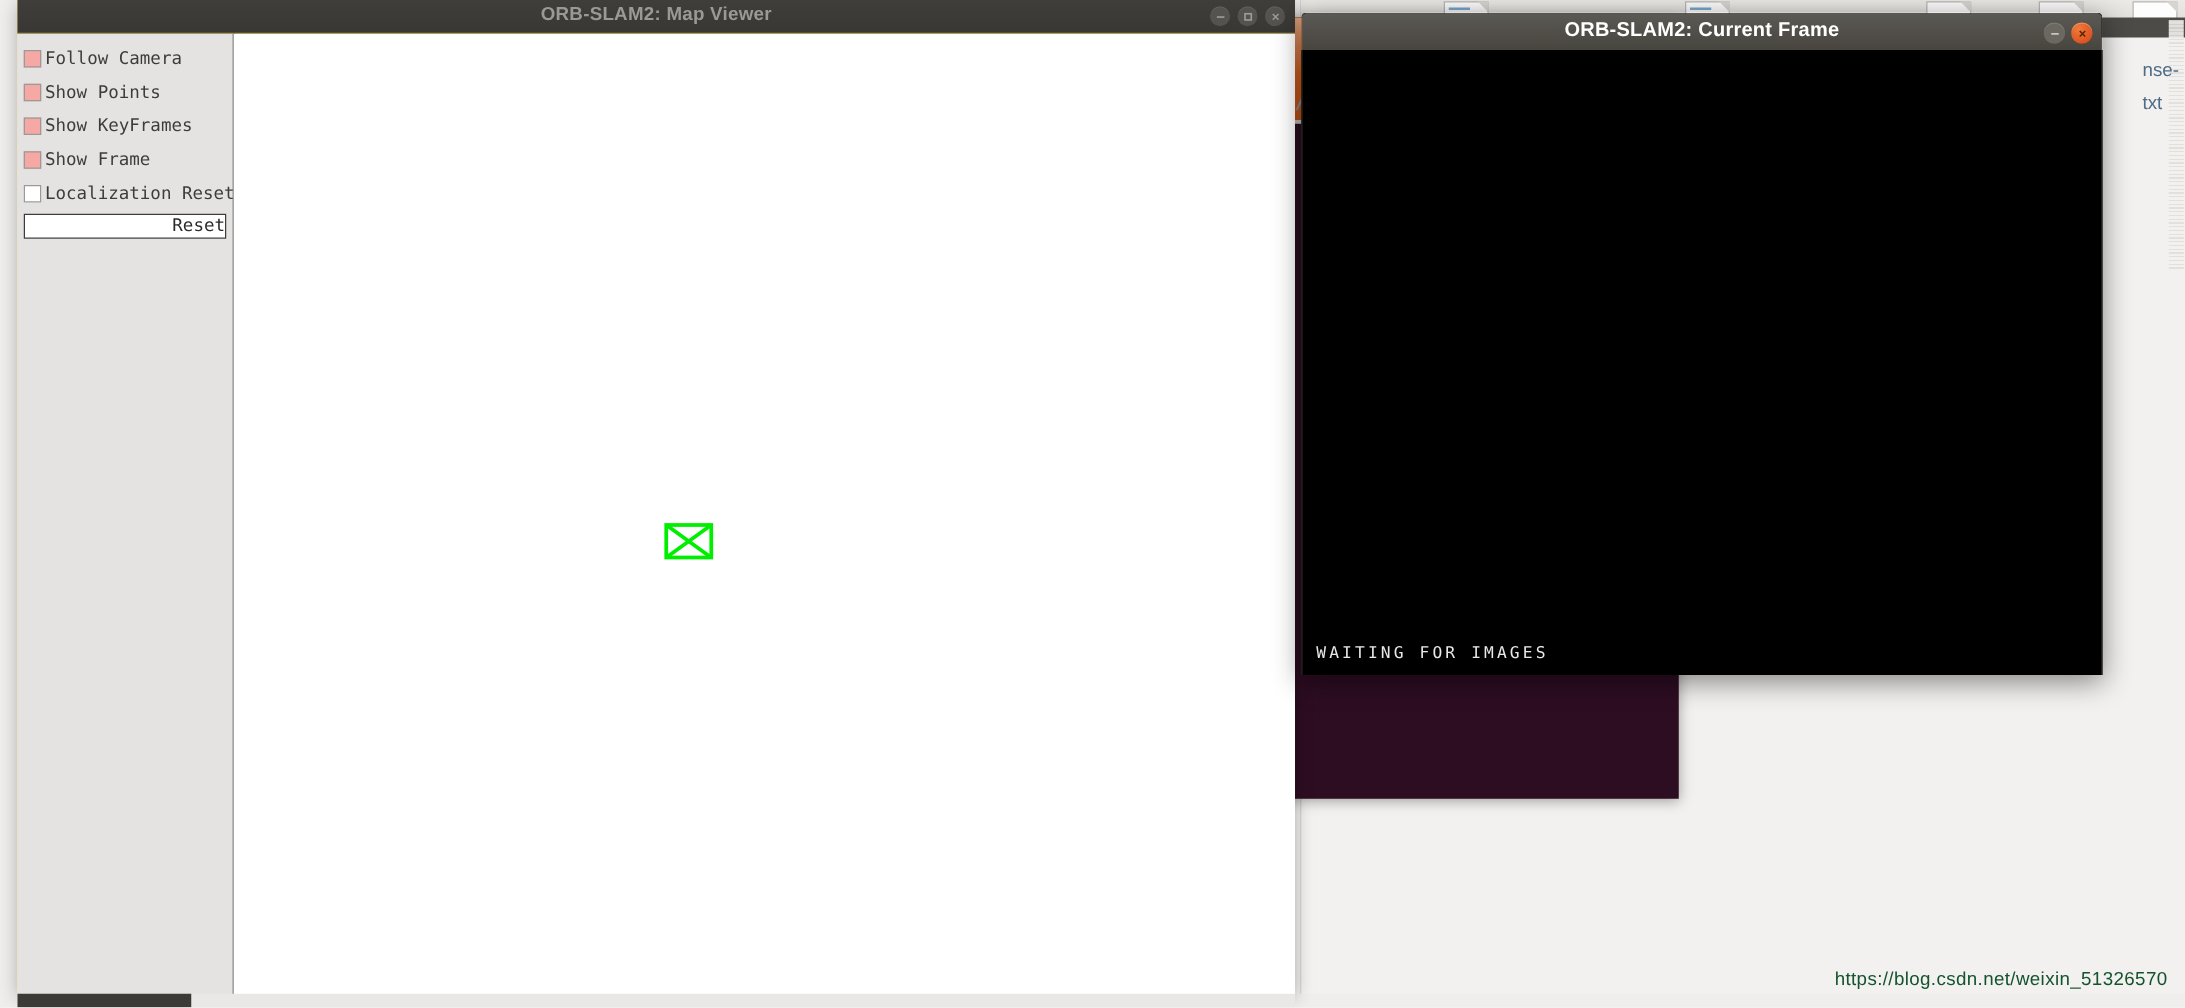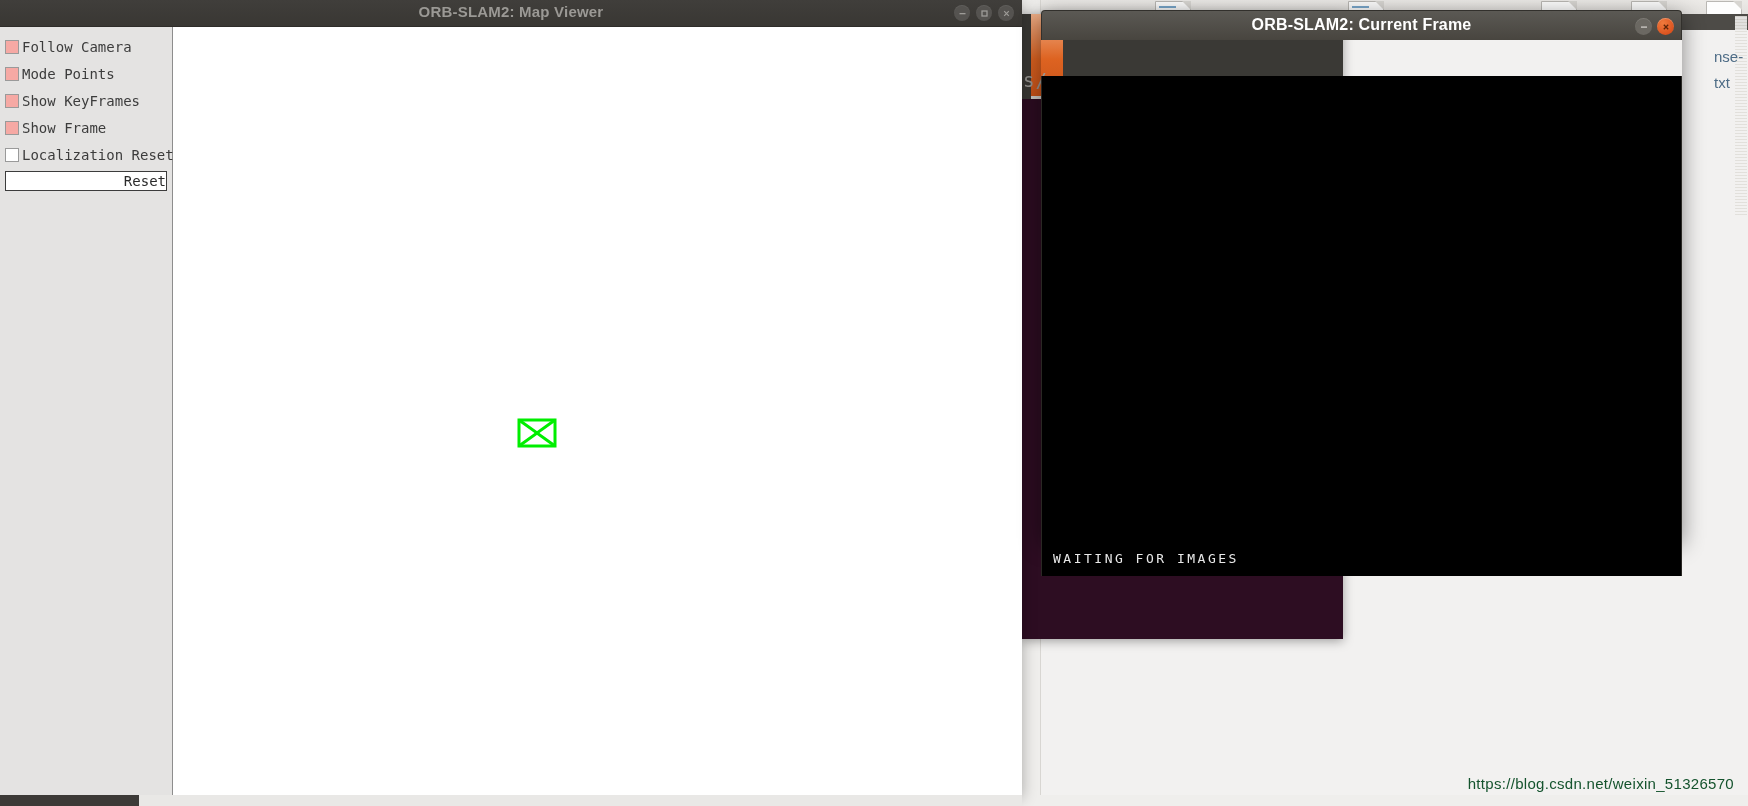--- a/index.html
+++ b/index.html
@@ -129,21 +129,21 @@
     font-family: "DejaVu Sans Mono", monospace;
     font-size: 19px;
     color: #9a9894;
     letter-spacing: 1px;
     white-space: nowrap;
   }
 
   
   .mv-window {
     position: absolute;
-    left: 0px;
+    left: 14px;
     top: 0px;
     width: 1022px;
     height: 795px;
     background: #eab308;
     box-shadow: 0 3px 14px rgba(0,0,0,.30);
   }
   .mv-titlebar {
     position: relative;
     width: 1022px;
     height: 26px;
@@ -322,21 +322,20 @@
   }
   .cf-viewport {
     position: relative;
     width: 641px;
     height: 500px;
     background: #000000;
     border-left: 1px solid #2a2824;
     border-right: 1px solid #2a2824;
     box-sizing: border-box;
     overflow: hidden;
-    margin-top: 36px;
   }
   .cf-status {
     position: absolute;
     left: 11px;
     bottom: 10px;
     font-family: "DejaVu Sans Mono", monospace;
     font-size: 13px;
     color: #e8e8e8;
     letter-spacing: 2.5px;
     white-space: nowrap;
@@ -414,21 +413,21 @@
 
       <div class="mv-sidebar">
 
         <div class="cb-row">
           <div class="cb-box checked"></div>
           <div class="cb-label">Follow Camera</div>
         </div>
 
         <div class="cb-row">
           <div class="cb-box checked"></div>
-          <div class="cb-label">Mode Points</div>
+          <div class="cb-label">Show Points</div>
         </div>
 
         <div class="cb-row">
           <div class="cb-box checked"></div>
           <div class="cb-label">Show KeyFrames</div>
         </div>
 
         <div class="cb-row">
           <div class="cb-box checked"></div>
           <div class="cb-label">Show Frame</div>

